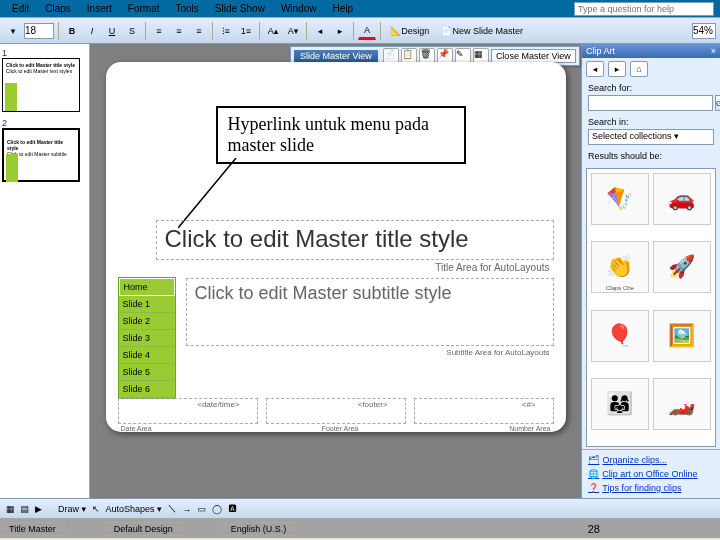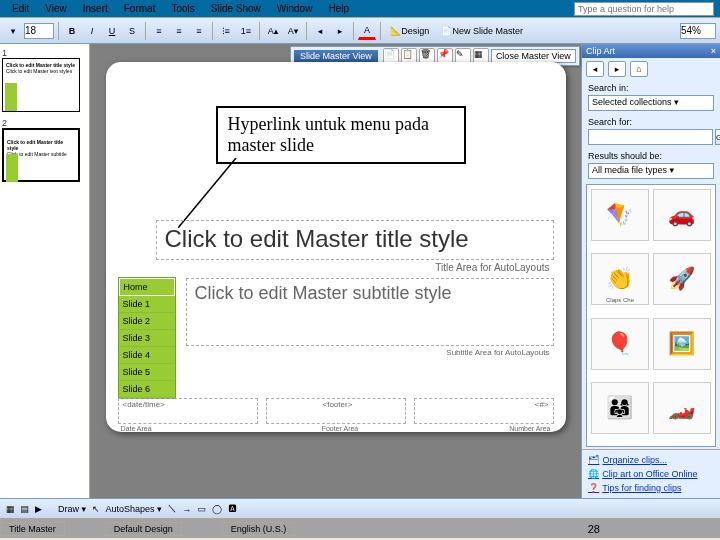--- a/index.html
+++ b/index.html
@@ -41,21 +41,21 @@
 .title-label { position: absolute; top: 200px; right: 16px; font-size: 10px; color: #666; }
 
 .menu-block { position: absolute; top: 215px; left: 12px; width: 58px; background: #9c3; border: 1px solid #6a2; font-size: 9px; }
 .menu-block div { padding: 3px 4px; border-bottom: 1px solid #8b4; }
 .menu-block div:first-child { border: 1px solid #fff; }
 
 .subtitle-area { position: absolute; top: 216px; left: 80px; right: 12px; height: 68px; border: 1px dashed #aaa; padding: 4px 8px; font-size: 18px; color: #666; }
 .subtitle-label { position: absolute; top: 286px; right: 16px; font-size: 8px; color: #666; }
 
 .footer-row { position: absolute; bottom: 8px; left: 12px; right: 12px; display: flex; gap: 8px; }
-.footer-box { flex: 1; height: 26px; border: 1px dashed #aaa; font-size: 7px; color: #666; padding: 1px 4px; position: relative; }
+.footer-box { flex: 1; height: 26px; border: 1px dashed #aaa; font-size: 7px; color: #666; padding: 1px 17px; position: relative; text-align: right; }
 .footer-box .lbl { position: absolute; bottom: -9px; font-size: 7px; white-space: nowrap; }
 .footer-box .ph { font-size: 8px; }
 
 
 .clipart { width: 139px; background: #e3efff; border-left: 1px solid #7f9db9; display: flex; flex-direction: column; font-size: 9px; }
 .clipart-hdr { background: linear-gradient(#6694d6,#3a6ab3); color: #fff; padding: 2px 4px; display: flex; justify-content: space-between; }
 .clipart-nav { padding: 3px 4px; display: flex; gap: 4px; align-items: center; }
 .clipart-nav .navbtn { width: 18px; height: 16px; border: 1px solid #7f9db9; background: #fff; border-radius: 2px; display:flex; align-items:center; justify-content:center; }
 .ca-section { padding: 3px 6px; }
 .ca-section label { display: block; margin-bottom: 2px; }
@@ -71,21 +71,21 @@
 
 .draw-bar { height: 20px; background: linear-gradient(#e3efff,#c7d8ed); border-top: 1px solid #7f9db9; display: flex; align-items: center; padding: 0 6px; gap: 6px; font-size: 9px; }
 .status { height: 20px; background: #a3a3a3; border-top: 1px solid #aca899; display: flex; align-items: center; font-size: 9px; }
 .status .cell { border: 1px solid #aca899; padding: 1px 8px; height: 14px; margin-right: 40px; }
 </style>
 </head>
 <body>
 
 <div class="menubar">
   <span>Edit</span>
-  <span>View</span>
+  <span>Claps</span>
   <span>Insert</span>
   <span>Format</span>
   <span>Tools</span>
   <span>Slide Show</span>
   <span>Window</span>
   <span>Help</span>
   <input class="help-box" placeholder="Type a question for help" style="">
 </div>
 
 <div class="toolbar">
@@ -107,21 +107,21 @@
   <div class="btn">A▴</div>
   <div class="btn">A▾</div>
   <div class="sep"></div>
   <div class="btn">◂</div>
   <div class="btn">▸</div>
   <div class="sep"></div>
   <div class="btn" style="border-bottom:3px solid red">A</div>
   <div class="sep"></div>
   <div class="btn" style="width:auto;padding:0 4px">📐 <span>Design</span></div>
   <div class="btn" style="width:auto;padding:0 4px">📄 <span>New Slide Master</span></div>
-  <input type="text" style="margin-left: auto; width: 36px;" value="54%">
+  <input type="text" style="margin-left: auto; width: 24px;" value="54%">
 </div>
 
 <div class="main">
 
   <div class="thumbs">
     <div class="thumb-item">
       <div class="thumb-num">1</div>
       <div class="thumb-box">
           <div style="font-weight:bold">Click to edit Master title style</div>
           <div>Click to edit Master text styles</div>
@@ -187,33 +187,32 @@
     <div class="clipart-hdr">
       <span>Clip Art</span>
       <span style="cursor:pointer">×</span>
     </div>
     <div class="clipart-nav">
       <div class="navbtn">◂</div>
       <div class="navbtn">▸</div>
       <div class="navbtn">⌂</div>
     </div>
     <div class="ca-section">
-      <label>Search in:</label>
-      <div class="sel"><span>Selected collections</span> ▾</div>
-    </div>
-    <div class="ca-section">
       <label>Search for:</label>
       <div class="field">
         <input value="" style="">
         <button class="go">Go</button>
       </div>
     </div>
     <div class="ca-section">
+      <label>Search in:</label>
+      <div class="sel"><span>Selected collections</span> ▾</div>
+    </div>
+    <div class="ca-section">
       <label>Results should be:</label>
-      <div class="sel"><span>All media file types</span> ▾</div>
     </div>
     <div class="ca-results">
       <div class="clip">
           <span>🪁</span>
         </div>
       <div class="clip">
           <span>🚗</span>
         </div>
       <div class="clip">
           <span>👏</span>

